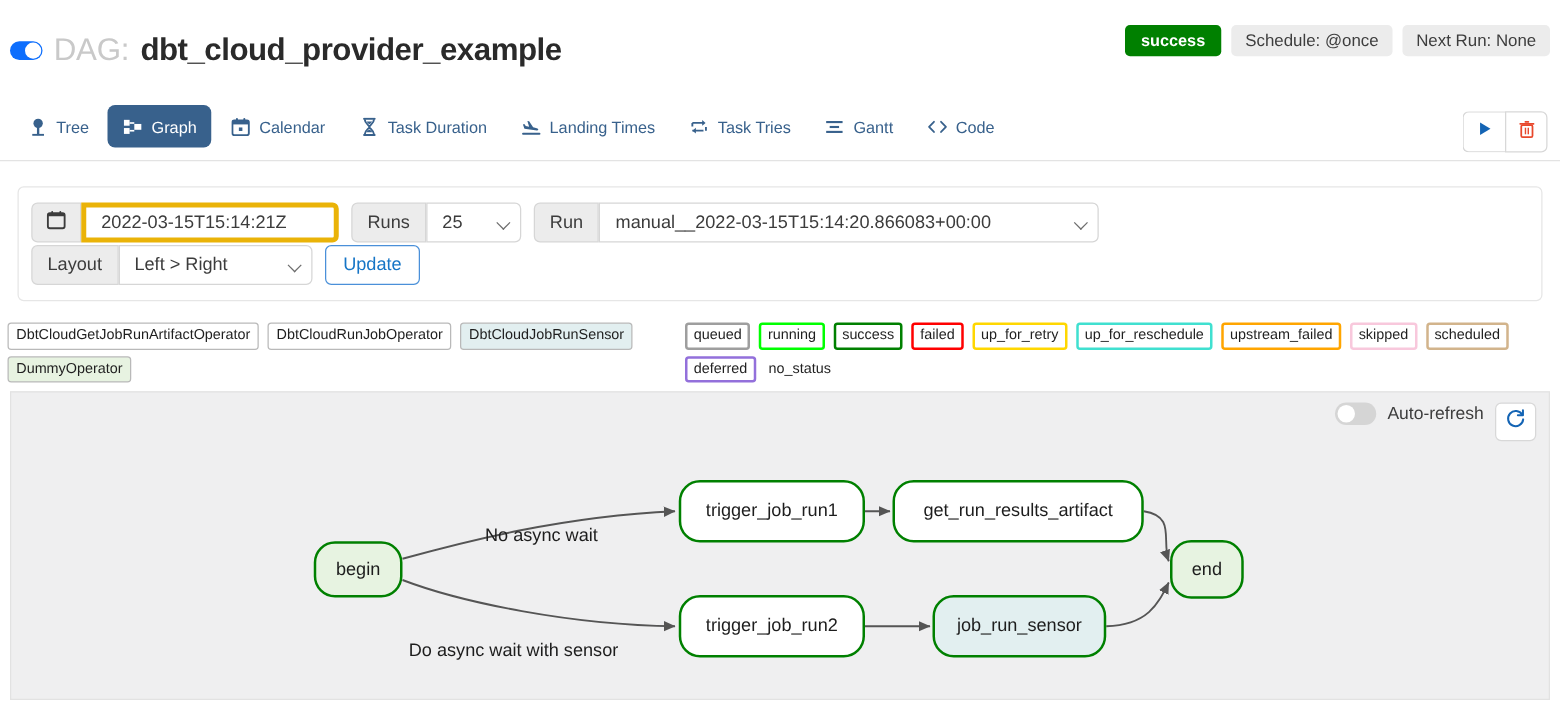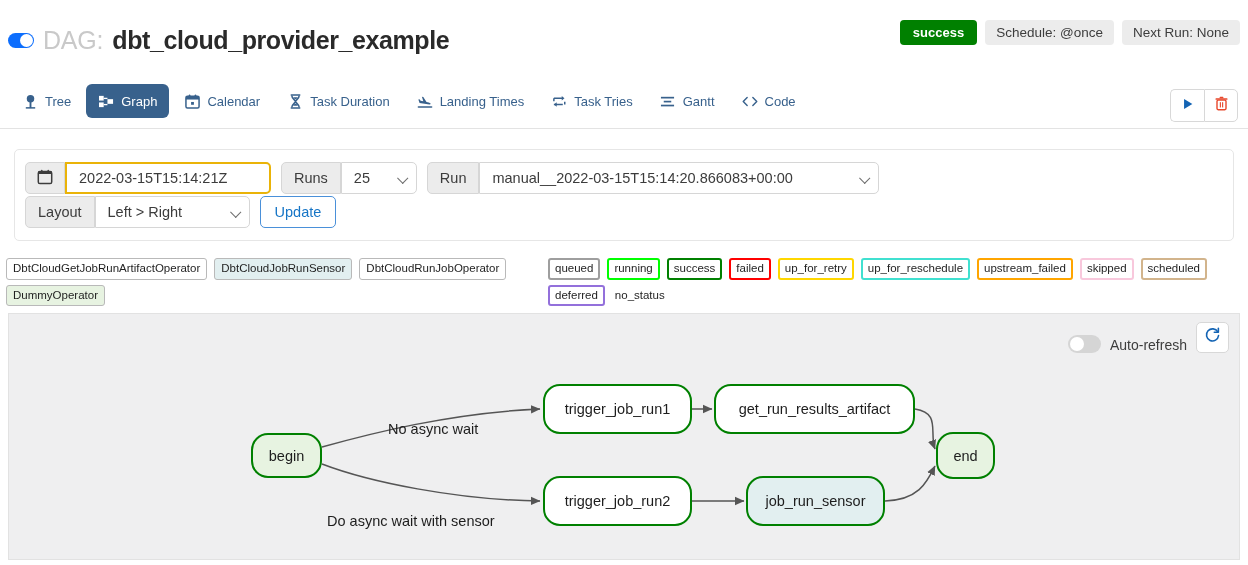--- a/index.html
+++ b/index.html
@@ -81,21 +81,21 @@
   .filter-row2 { position: absolute; left: 10px; top: 46px; display: flex; align-items: stretch; }
 
   .ctl { height: 32px; font-size: 14.5px; font-family: "Liberation Sans", sans-serif; }
   .addon {
     display: flex; align-items: center; justify-content: center;
     background: #ececec; border: 1px solid #d6d6d6; color: #3c3c3c;
     padding: 0 12px; white-space: nowrap;
   }
   .addon.icon-addon { padding: 0 11px; }
   .inp {
-    background: #fff; border: 2px solid #eab308; color: #3c3c3c;
+    background: #fff; border: 4px solid #eab308; color: #3c3c3c;
     padding: 0 12px; display: flex; align-items: center; white-space: nowrap;
   }
   .sel {
     background: #fff; border: 1px solid #d6d6d6; color: #3c3c3c;
     padding: 0 26px 0 12px; display: flex; align-items: center; white-space: nowrap;
     position: relative; cursor: pointer; text-align: center;
   }
   .sel::after {
     content: ""; position: absolute; right: 10px; top: 12px;
     width: 7px; height: 7px; border-right: 1.6px solid #6d6d6d; border-bottom: 1.6px solid #6d6d6d;
@@ -130,21 +130,21 @@
   }
   .chip.state { border-width: 2px; padding: 3px 5px; }
   .chip.plain { border-color: transparent; background: transparent; padding: 4px 2px; cursor: default; }
 
   
   .graph-card {
     position: absolute; left: 8px; top: 313px; width: 1232px; height: 247px;
     background: #efeff0; border: 1px solid #e2e2e2;
   }
   .graph-toolbar {
-    position: absolute; right: 10px; top: 8px; display: flex; align-items: flex-end; gap: 9px;
+    position: absolute; right: 10px; top: 8px; display: flex; align-items: flex-start; gap: 9px;
   }
   .switch {
     width: 33px; height: 18px; border-radius: 10px; background: #d5d5d5;
     position: relative; cursor: pointer; flex: none;
   }
   .switch::after {
     content: ""; position: absolute; left: 2px; top: 2px;
     width: 14px; height: 14px; border-radius: 50%; background: #fff;
   }
   .switch-label { font-size: 14px; color: #3d3d3d; }
@@ -328,22 +328,22 @@
       <div class="ctl addon r-l">Layout</div>
       <div class="ctl sel r-r" style="width:155px;">Left &gt; Right</div>
       <div class="btn-update">Update</div>
     </div>
 
   </div>
 
   <div class="legend-zone">
     <div class="legend-ops">
       <span class="chip">DbtCloudGetJobRunArtifactOperator</span>
+      <span class="chip">DbtCloudRunJobOperator</span>
       <span class="chip" style="background:#e2eff0;">DbtCloudJobRunSensor</span>
-      <span class="chip">DbtCloudRunJobOperator</span>
       <span class="chip" style="background:#e7f3e1;">DummyOperator</span>
     </div>
 
     <div class="legend-states">
       <span class="chip state" style="border-color:#9e9e9e;">queued</span>
       <span class="chip state" style="border-color:#00ff00;">running</span>
       <span class="chip state" style="border-color:#008000;">success</span>
       <span class="chip state" style="border-color:#ff0000;">failed</span>
       <span class="chip state" style="border-color:#ffd700;">up_for_retry</span>
       <span class="chip state" style="border-color:#40e0d0;">up_for_reschedule</span>

